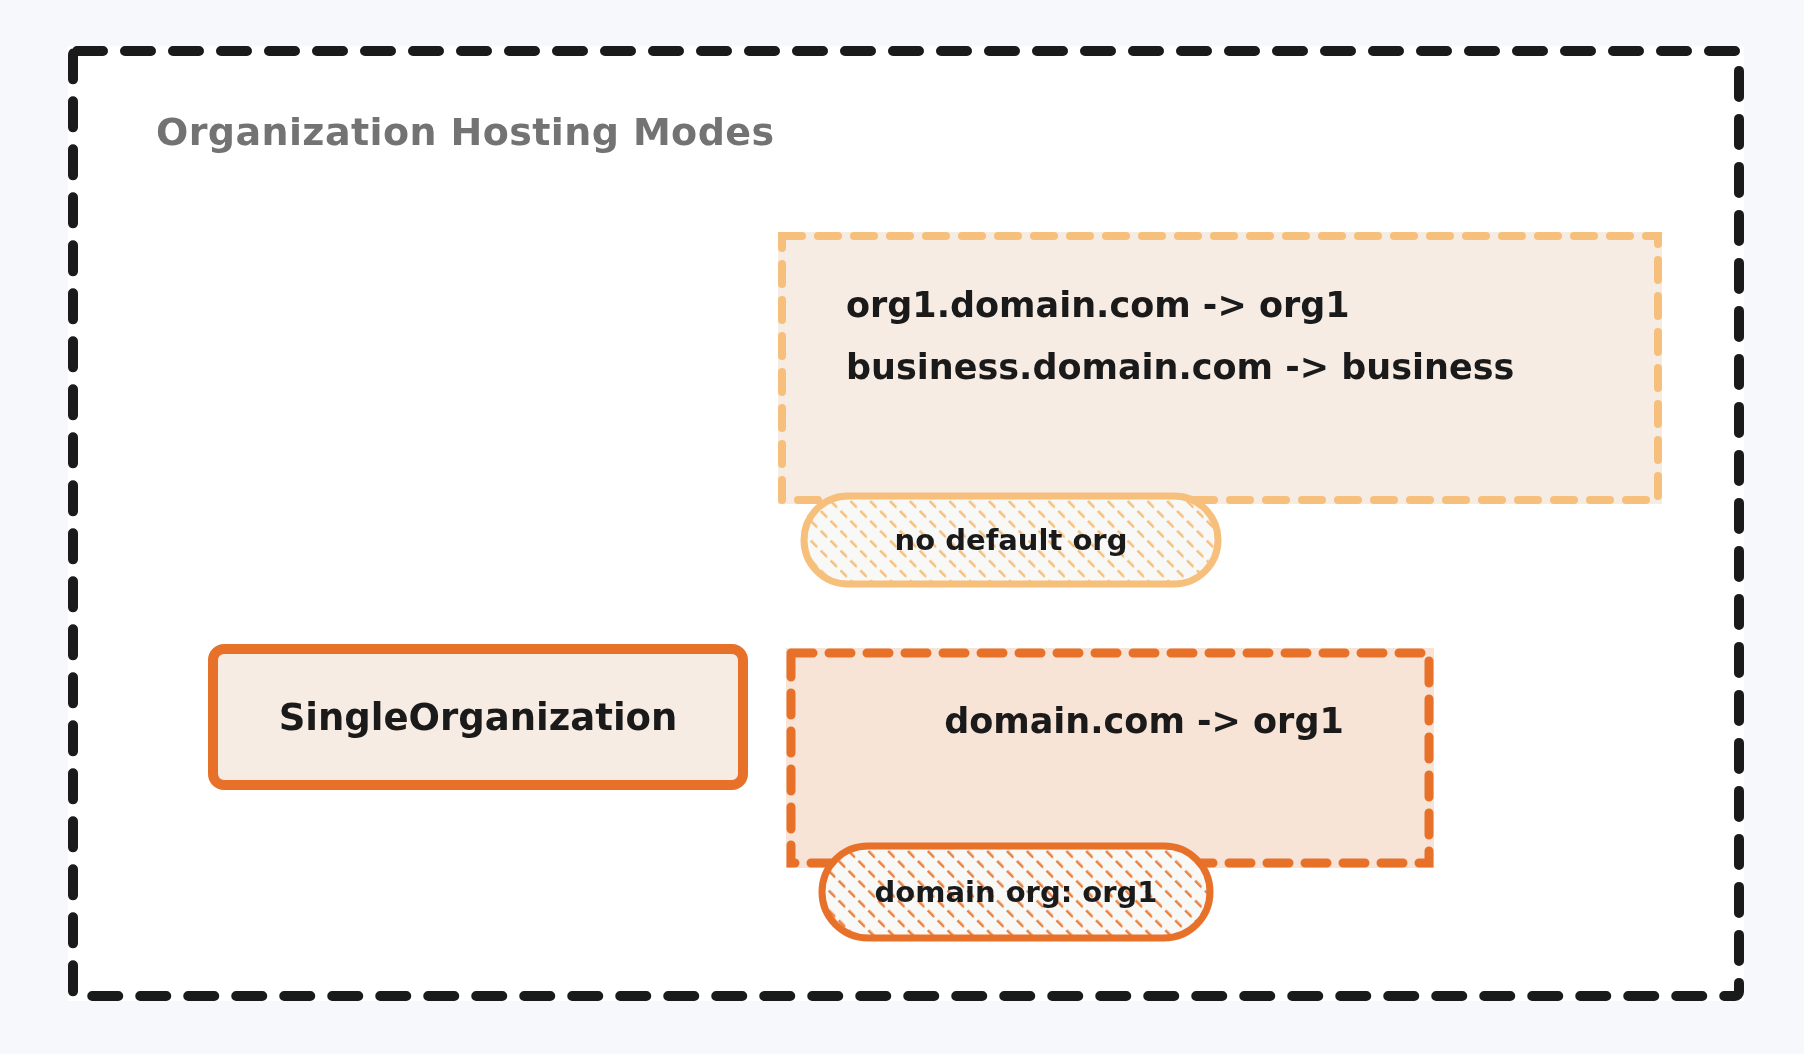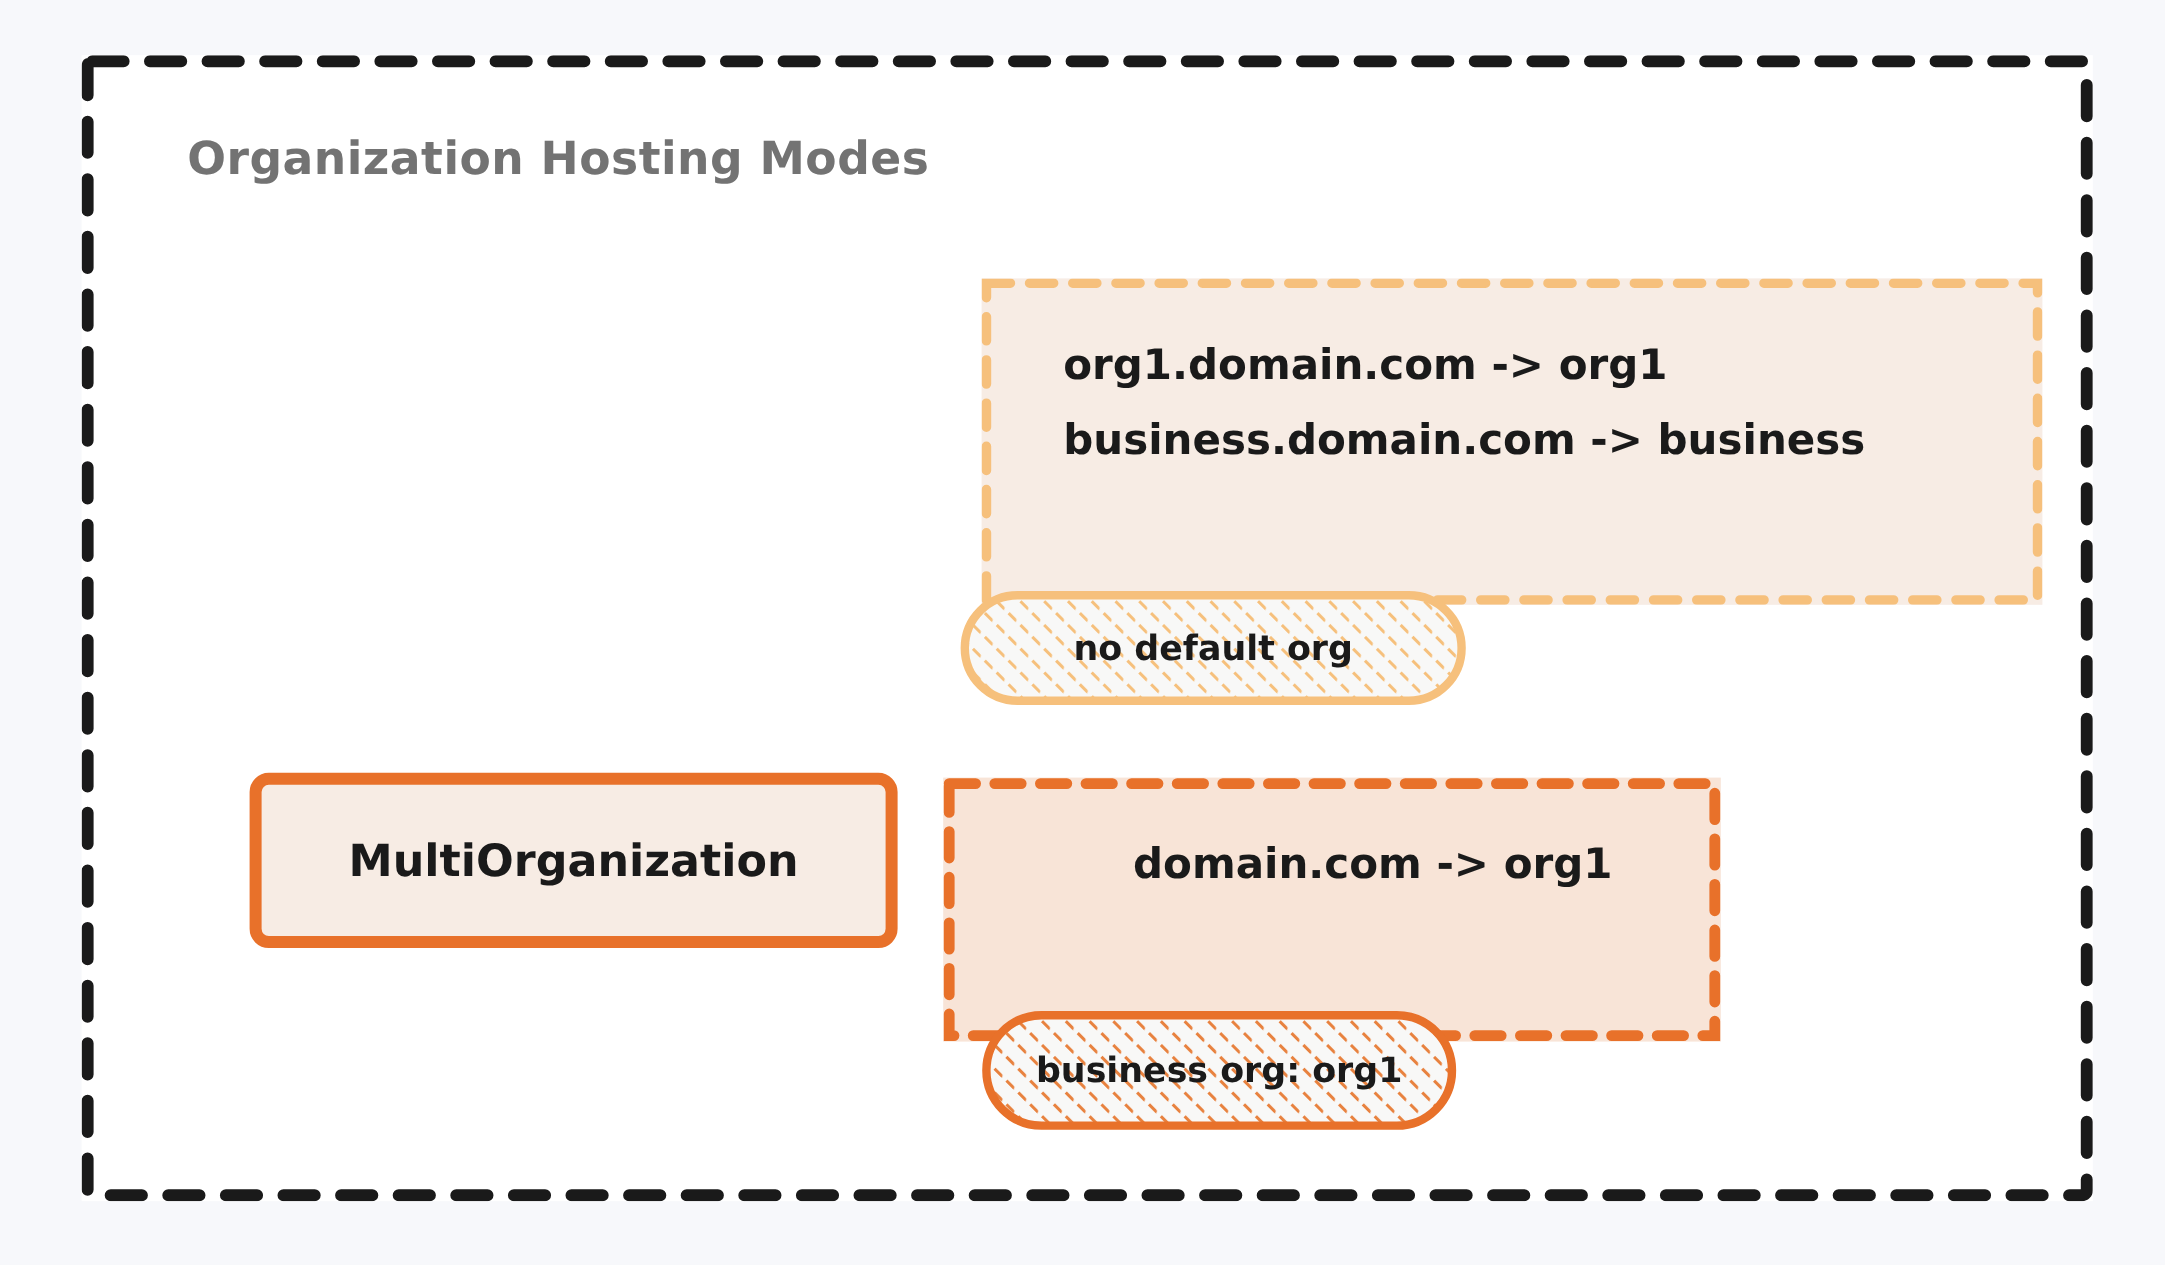--- a/index.html
+++ b/index.html
@@ -95,21 +95,20 @@
     width: 100%;
     height: 100%;
     pointer-events: none;
   }
   .map-box.multi {
     left: 778px;
     top: 232px;
     width: 884px;
     height: 272px;
     background: #f7ece4;
-    margin-left: 40px;
   }
   .map-box.single {
     left: 786px;
     top: 648px;
     width: 648px;
     height: 220px;
     background: #f8e4d7;
     text-align: center;
   }
 
@@ -191,36 +190,36 @@
           <rect width="14" height="14" fill="#f8f8f7"></rect>
           <line x1="0" y1="0" x2="0" y2="14" stroke="#f6c07c" stroke-width="5" stroke-dasharray="7 7" stroke-linecap="round"></line>
         </pattern>
       </defs>
       <rect x="4" y="4" width="414" height="88" rx="44" ry="44" fill="url(#hatch-multi)" stroke="#f6c07c" stroke-width="7"></rect>
     </svg>
     <span class="pill-label">no default org</span>
   </div>
 
   <div class="mode-box single">
-    <span>MultiOrganization</span>
+    <span>SingleOrganization</span>
   </div>
 
   <div class="map-box single">
     <svg class="dash-svg" viewBox="0 0 648 220" preserveAspectRatio="none">
       <rect x="5" y="5" width="638" height="210" fill="none" stroke="#e8712a" stroke-width="9" stroke-dasharray="22 16" stroke-linecap="round"></rect>
     </svg>
     <div class="map-line">domain.com -&gt; org1</div>
   </div>
 
   <div class="pill single">
     <svg class="pill-svg" viewBox="0 0 396 100" preserveAspectRatio="none">
       <defs>
         <pattern id="hatch-single" width="14" height="14" patternUnits="userSpaceOnUse" patternTransform="rotate(-45)">
           <rect width="14" height="14" fill="#f8f8f7"></rect>
           <line x1="0" y1="0" x2="0" y2="14" stroke="#e8823f" stroke-width="5" stroke-dasharray="7 7" stroke-linecap="round"></line>
         </pattern>
       </defs>
       <rect x="4" y="4" width="388" height="92" rx="46" ry="46" fill="url(#hatch-single)" stroke="#e8712a" stroke-width="7"></rect>
     </svg>
-    <span class="pill-label">business org: org1</span>
+    <span class="pill-label">domain org: org1</span>
   </div>
 
 </div>
 
 </body></html>

